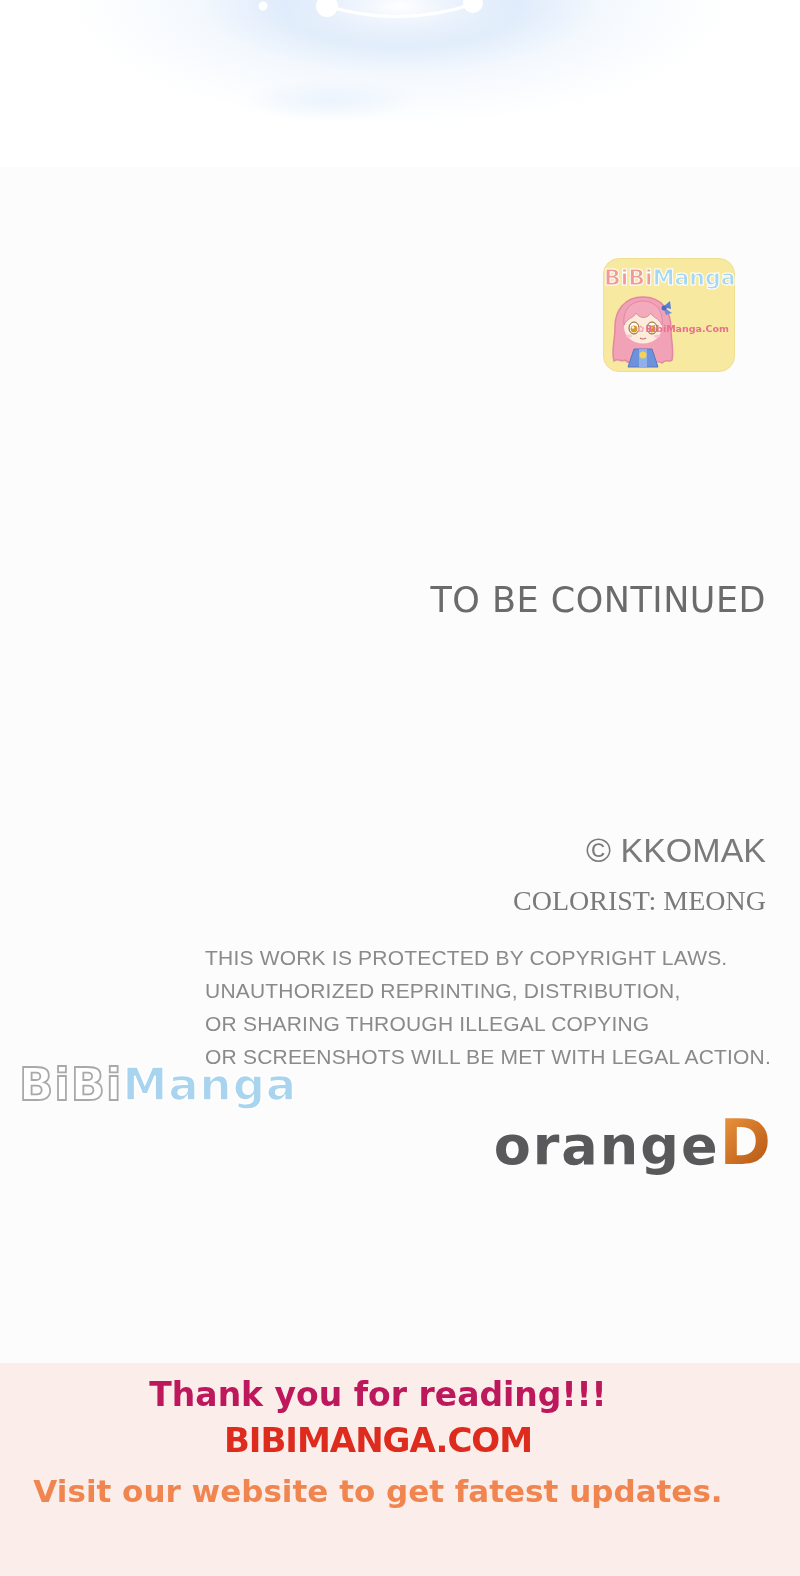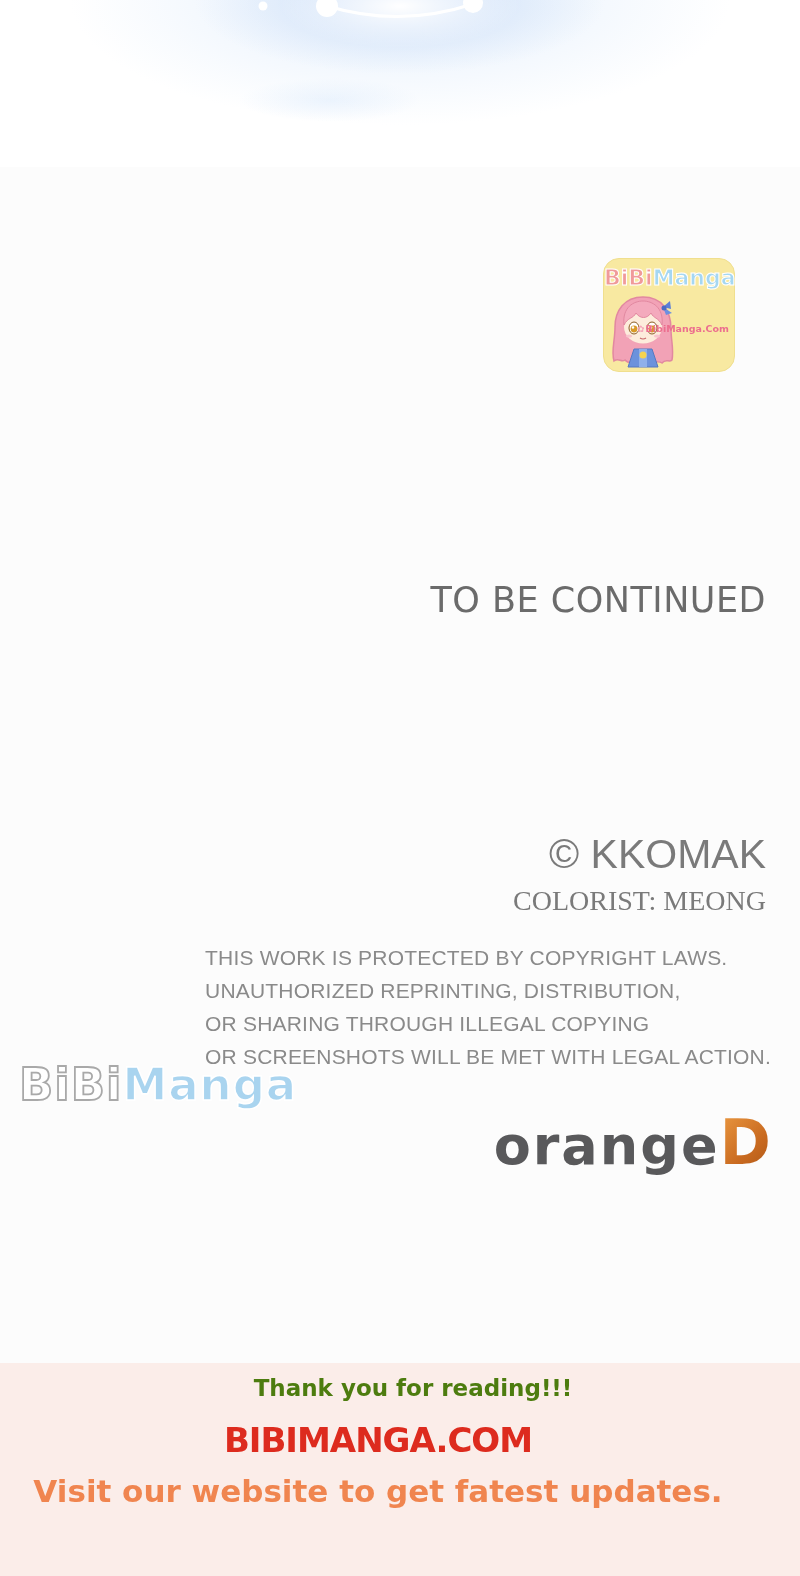--- a/index.html
+++ b/index.html
@@ -42,21 +42,21 @@
   }
   .badge-flower{color:#f4a7b9;font-size:9px;margin-right:1px;}
   
   .continued{
     position:absolute;right:70px;top:580px;
     font-family:"DejaVu Sans",sans-serif;font-size:35px;color:#6b6b6b;
     letter-spacing:.5px;white-space:nowrap;
   }
   
   .author{
-    position:absolute;right:70px;top:831px;font-size:41px;color:#7a7a7a;
+    position:absolute;right:70px;top:831px;font-size:34px;color:#7a7a7a;
     font-family:"Liberation Sans",sans-serif;white-space:nowrap;
   }
   .colorist{
     position:absolute;right:70px;top:885px;font-size:28px;color:#7a7a7a;
     font-family:Liberation Serif, serif;white-space:nowrap;
   }
   
   .copyright{
     position:absolute;right:65px;top:941px;text-align:left;
     font-size:21px;line-height:33px;color:#8a8a8a;letter-spacing:.2px;
@@ -80,21 +80,21 @@
     font-size:62px;letter-spacing:0;
     background:linear-gradient(135deg,#e8953e 10%,#c96a20 60%,#a85415 100%);
     -webkit-background-clip:text;background-clip:text;color:transparent;
   }
   
   .footer{
     position:absolute;left:0;top:1363px;width:800px;height:213px;
     background:#fbede9;font-family:"DejaVu Sans",sans-serif;font-weight:bold;
   }
   .footer .line{position:absolute;left:0;width:756px;text-align:center;white-space:nowrap;}
-  .f-thanks{top:12px;font-size:23px;color:#4d7c0f;margin-left:35px;}
+  .f-thanks{top:12px;font-size:33px;color:#be185d;}
   .f-site{top:57px;font-size:34px;color:#dd2b1e;letter-spacing:-1px;}
   .f-visit{top:110px;font-size:31px;color:#f0854f;}
   .f-love{top:162px;font-size:30px;color:#ee5580;}
 </style>
 </head>
 <body>
 
 <div class="page">
 
   <div class="panel">

